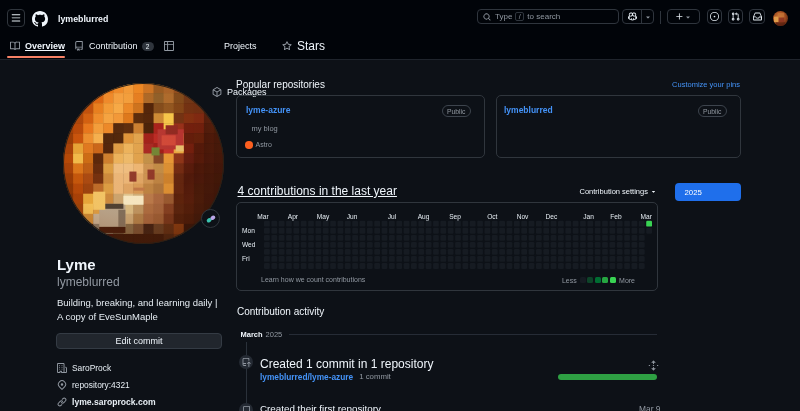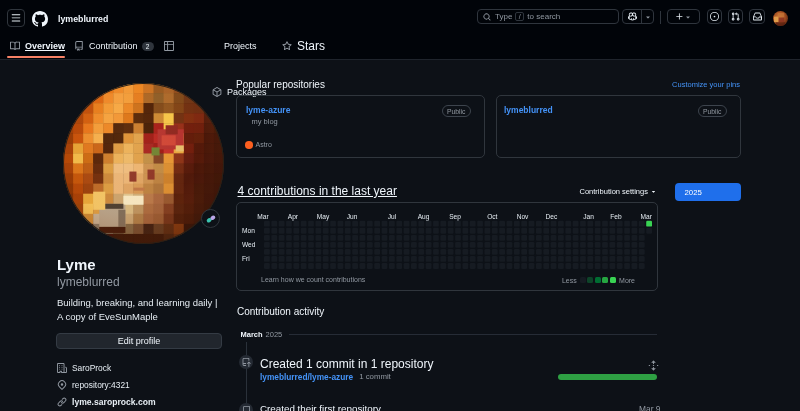--- a/index.html
+++ b/index.html
@@ -411,21 +411,21 @@
 
 <div class="abs flex" style="left:201px;top:209px;width:19px;height:19px;background:#0d1117;border:1px solid #30363d;border-radius:50%;justify-content:center;">
   <svg width="10" height="10" viewBox="0 0 16 16">
     <rect x="1" y="7" width="8" height="6" rx="3" fill="#3bc4b0" transform="rotate(-35 5 10)"></rect>
     <rect x="7" y="3" width="8" height="6" rx="3" fill="#b9a6e8" transform="rotate(-35 11 6)"></rect>
   </svg>
 </div>
 <div class="abs" style="left:57px;top:256px;font-size:15px;font-weight:700;color:#f0f6fc;">Lyme</div>
 <div class="abs" style="left:57px;top:275px;font-size:12px;font-weight:300;color:#9198a1;">lymeblurred</div>
 <div class="abs" style="left:57px;top:296px;width:168px;font-size:9.5px;line-height:14px;color:#e6edf3;">Building, breaking, and learning daily | A copy of EveSunMaple</div>
-<div class="abs flex" style="left:56px;top:333px;width:166px;height:16px;background:#21262d;border:1px solid #343b44;border-radius:4px;justify-content:center;font-size:9px;color:#f0f6fc;">Edit profile</div>
+<div class="abs flex" style="left:56px;top:333px;width:166px;height:16px;background:#21262d;border:1px solid #343b44;border-radius:4px;justify-content:center;font-size:9px;color:#f0f6fc;">Edit commit</div>
 <div class="abs flex" style="left:57px;top:362px;height:12px;text-align:right;">
   <svg style="" width="10" height="10" viewBox="0 0 16 16" fill="#9198a1">
       <path d="M1.75 16A1.75 1.75 0 0 1 0 14.25V1.75C0 .784.784 0 1.75 0h8.5C11.216 0 12 .784 12 1.75v12.5c0 .085-.006.168-.018.25h2.268a.25.25 0 0 0 .25-.25V8.285a.25.25 0 0 0-.111-.208l-1.055-.703a.749.749 0 1 1 .832-1.248l1.055.703c.487.325.779.871.779 1.456v5.965A1.75 1.75 0 0 1 14.25 16h-3.5a.766.766 0 0 1-.197-.026c-.099.017-.2.026-.303.026h-3a.75.75 0 0 1-.75-.75V14h-1v1.25a.75.75 0 0 1-.75.75Zm-.25-1.75c0 .138.112.25.25.25H4v-1.25a.75.75 0 0 1 .75-.75h2.5a.75.75 0 0 1 .75.75v1.25h2.25a.25.25 0 0 0 .25-.25V1.75a.25.25 0 0 0-.25-.25h-8.5a.25.25 0 0 0-.25.25ZM3.75 6h.5a.75.75 0 0 1 0 1.5h-.5a.75.75 0 0 1 0-1.5ZM3 3.75A.75.75 0 0 1 3.75 3h.5a.75.75 0 0 1 0 1.5h-.5A.75.75 0 0 1 3 3.75Zm4 3A.75.75 0 0 1 7.75 6h.5a.75.75 0 0 1 0 1.5h-.5A.75.75 0 0 1 7 6.75ZM7.75 3h.5a.75.75 0 0 1 0 1.5h-.5a.75.75 0 0 1 0-1.5ZM3 9.75A.75.75 0 0 1 3.75 9h.5a.75.75 0 0 1 0 1.5h-.5A.75.75 0 0 1 3 9.75ZM7.75 9h.5a.75.75 0 0 1 0 1.5h-.5a.75.75 0 0 1 0-1.5Z"></path>
     </svg>
     <span style="font-size:8.4px;color:#e6edf3;margin-left:5px;">SaroProck</span>
 </div>
 <div class="abs flex" style="left:57px;top:379px;height:12px;">
   <svg style="" width="10" height="10" viewBox="0 0 16 16" fill="#9198a1">
       <path d="M12.596 11.596a6.5 6.5 0 1 0-9.192 0l3.535 3.536a1.5 1.5 0 0 0 2.122 0ZM11.5 10.535 8 14.07l-3.536-3.535a5 5 0 1 1 7.072 0ZM8 9a2 2 0 1 1 0-4 2 2 0 0 1 0 4Z"></path>
     </svg>
@@ -437,21 +437,21 @@
     </svg>
     <span style="font-size:8.6px;font-weight:700;color:#e6edf3;margin-left:5px;">lyme.saroprock.com</span>
 </div>
 
 <div class="abs" style="left:236px;top:79px;font-size:10px;color:#f0f6fc;">Popular repositories</div>
 <div class="abs" style="left:620px;top:80px;width:120px;text-align:right;font-size:7.5px;color:#4493f8;">Customize your pins</div>
 
 <div class="abs" style="left:236px;top:95px;width:249px;height:63px;border:1px solid #30363d;border-radius:5px;">
   <div class="abs" style="left:9px;top:9px;font-size:8.5px;font-weight:700;color:#4493f8;">lyme-azure</div>
   <div class="abs flex" style="right:13.5px;top:9px;height:12px;padding:0 4px;border:1px solid #3d444d;border-radius:7px;font-size:6.8px;color:#9198a1;">Public</div>
-  <div class="abs" style="left:8.5px;top:21px;font-size:7.5px;color:#9198a1;padding-left:6px;">my blog</div>
+  <div class="abs" style="left:8.5px;top:28px;font-size:7.5px;color:#9198a1;padding-left:6px;">my blog</div>
   <div class="abs flex" style="left:8px;top:45px;">
     <span style="width:7.5px;height:7.5px;border-radius:50%;background:#fc5f1f;"></span>
     <span style="font-size:7px;color:#9198a1;margin-left:3px;">Astro</span>
   </div>
 </div>
 <div class="abs" style="left:496px;top:95px;width:245px;height:63px;border:1px solid #30363d;border-radius:5px;">
   <div class="abs" style="left:7px;top:9px;font-size:8.5px;font-weight:700;color:#4493f8;">lymeblurred</div>
   <div class="abs flex" style="right:13.5px;top:9px;height:12px;padding:0 4px;border:1px solid #3d444d;border-radius:7px;font-size:6.8px;color:#9198a1;">Public</div>
 </div>
 

